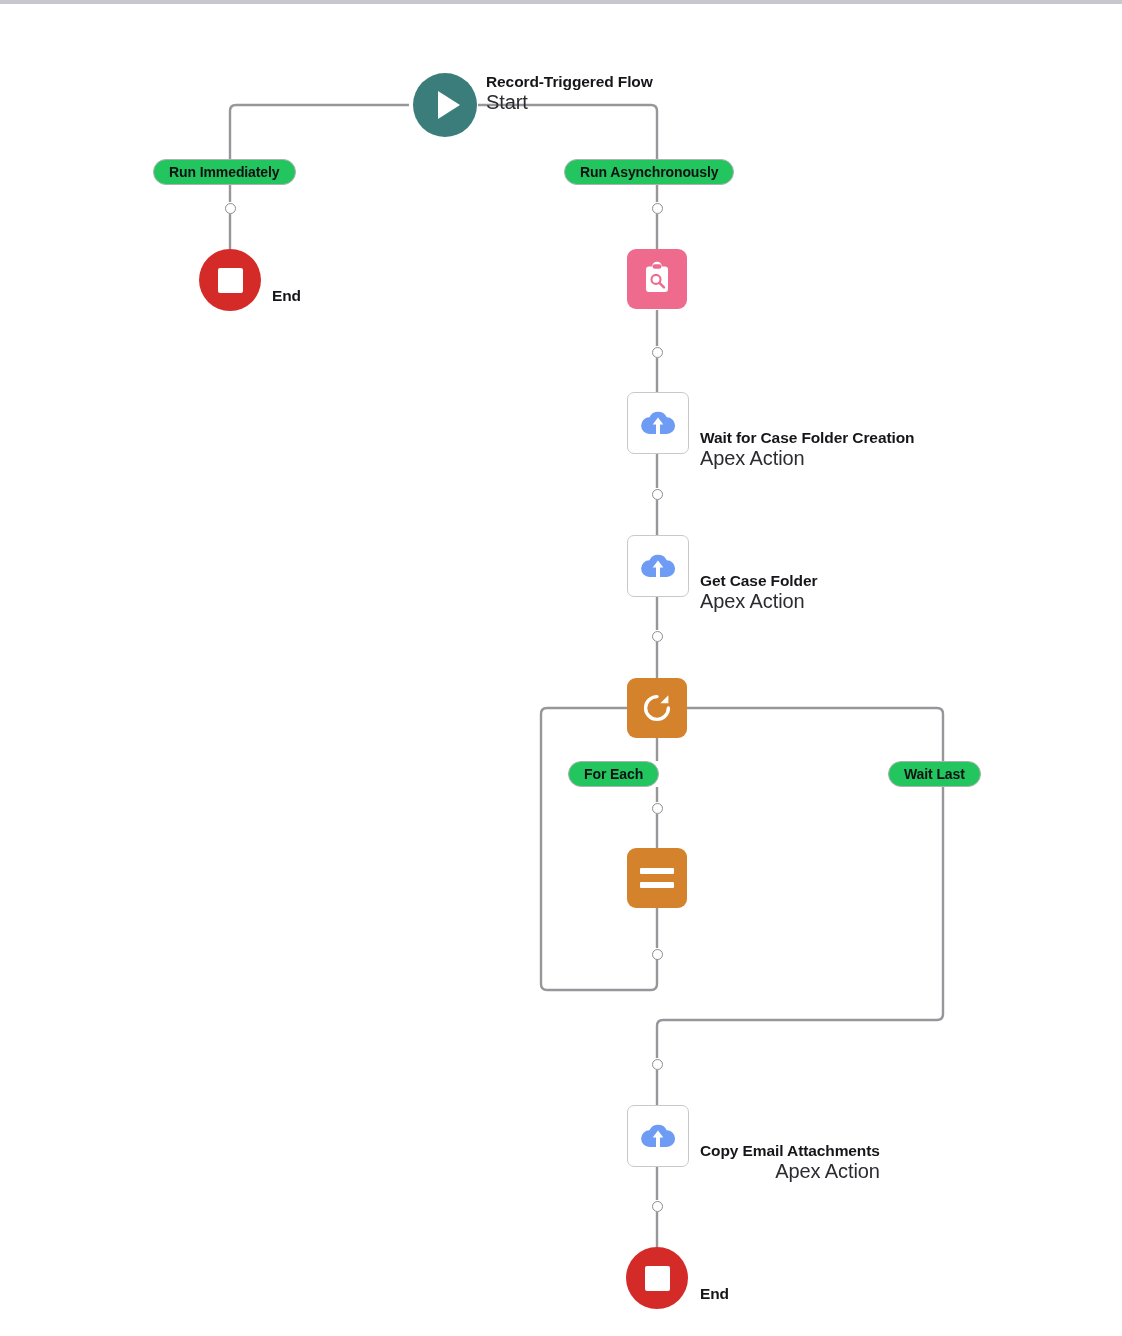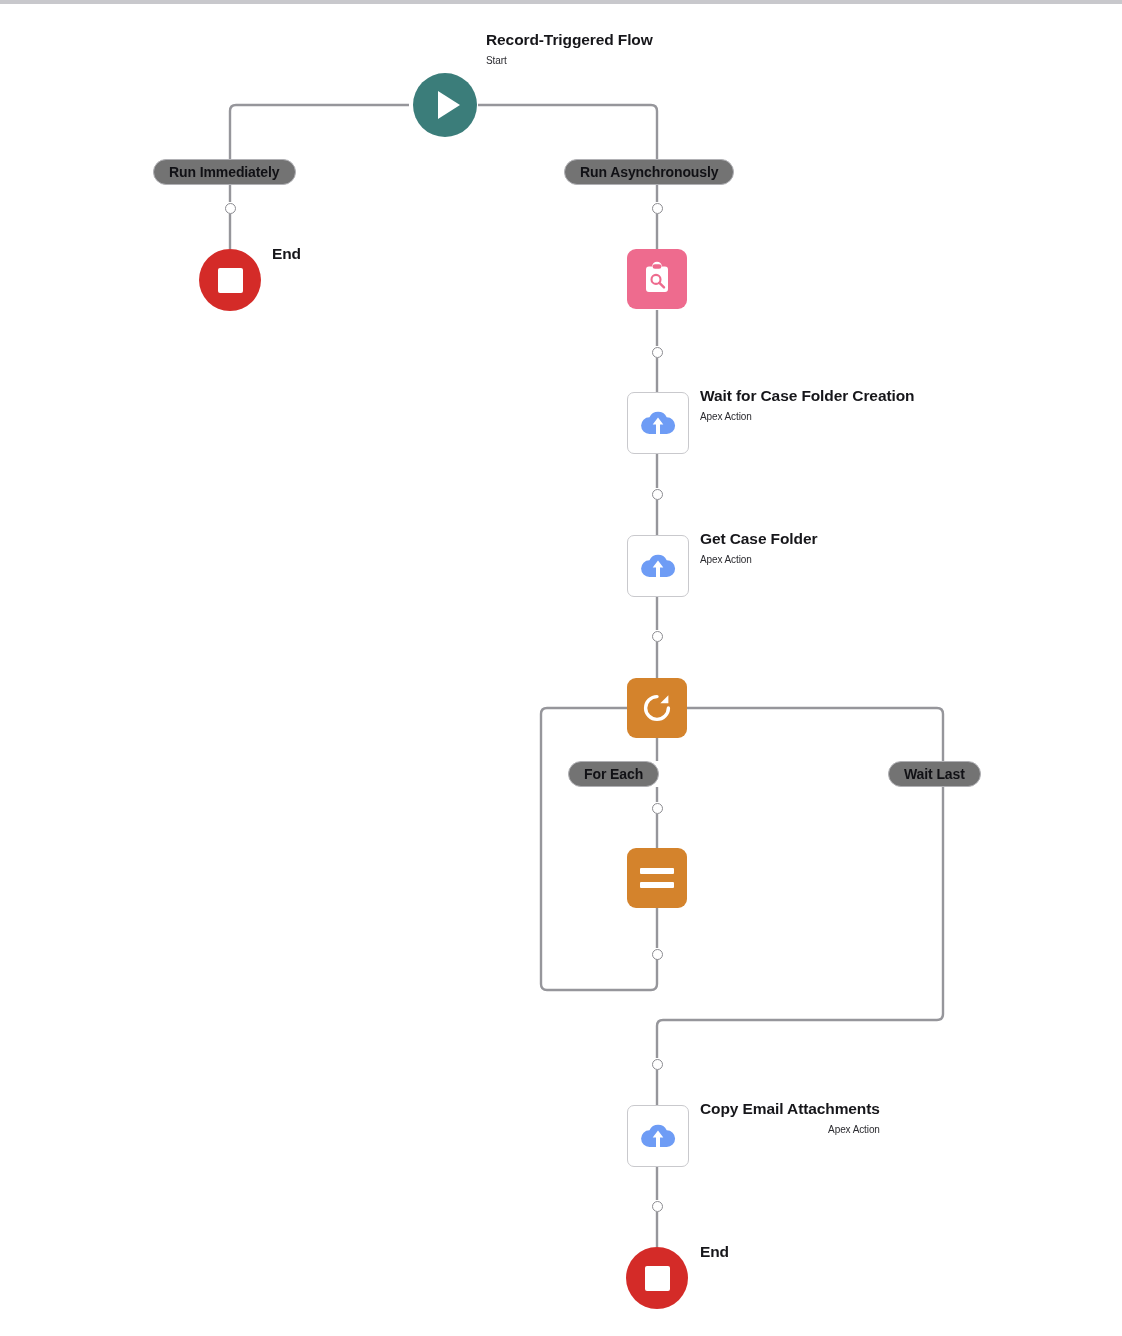--- a/index.html
+++ b/index.html
@@ -33,30 +33,31 @@
     pointer-events: none;
   }
 
   
   .node {
     position: absolute;
   }
   .labels {
     position: absolute;
     white-space: nowrap;
+    margin-top: 42px;
   }
   .lbl-title {
     font-size: 15.5px;
     font-weight: bold;
     color: #16161a;
     line-height: 20px;
     letter-spacing: -0.1px;
   }
   .lbl-sub {
-    font-size: 10px;
+    font-size: 20px;
     font-weight: normal;
     color: #2b2b30;
     line-height: 21px;
     letter-spacing: -0.1px;
   }
 
   
   .start-circle {
     width: 64px; height: 64px;
     border-radius: 50%;
@@ -113,21 +114,21 @@
   }
   .eq-bar + .eq-bar { margin-top: 8px; }
 
   
   .pill {
     position: absolute;
     box-sizing: border-box;
     height: 26px;
     border: 1.4px solid #b0b0b4;
     border-radius: 13px;
-    background: #737373;
+    background: #22c55e;
     color: #111115;
     font-size: 14px;
     font-weight: bold;
     letter-spacing: -0.1px;
     display: flex;
     align-items: center;
     justify-content: center;
     padding: 0 15px;
     white-space: nowrap;
   }

